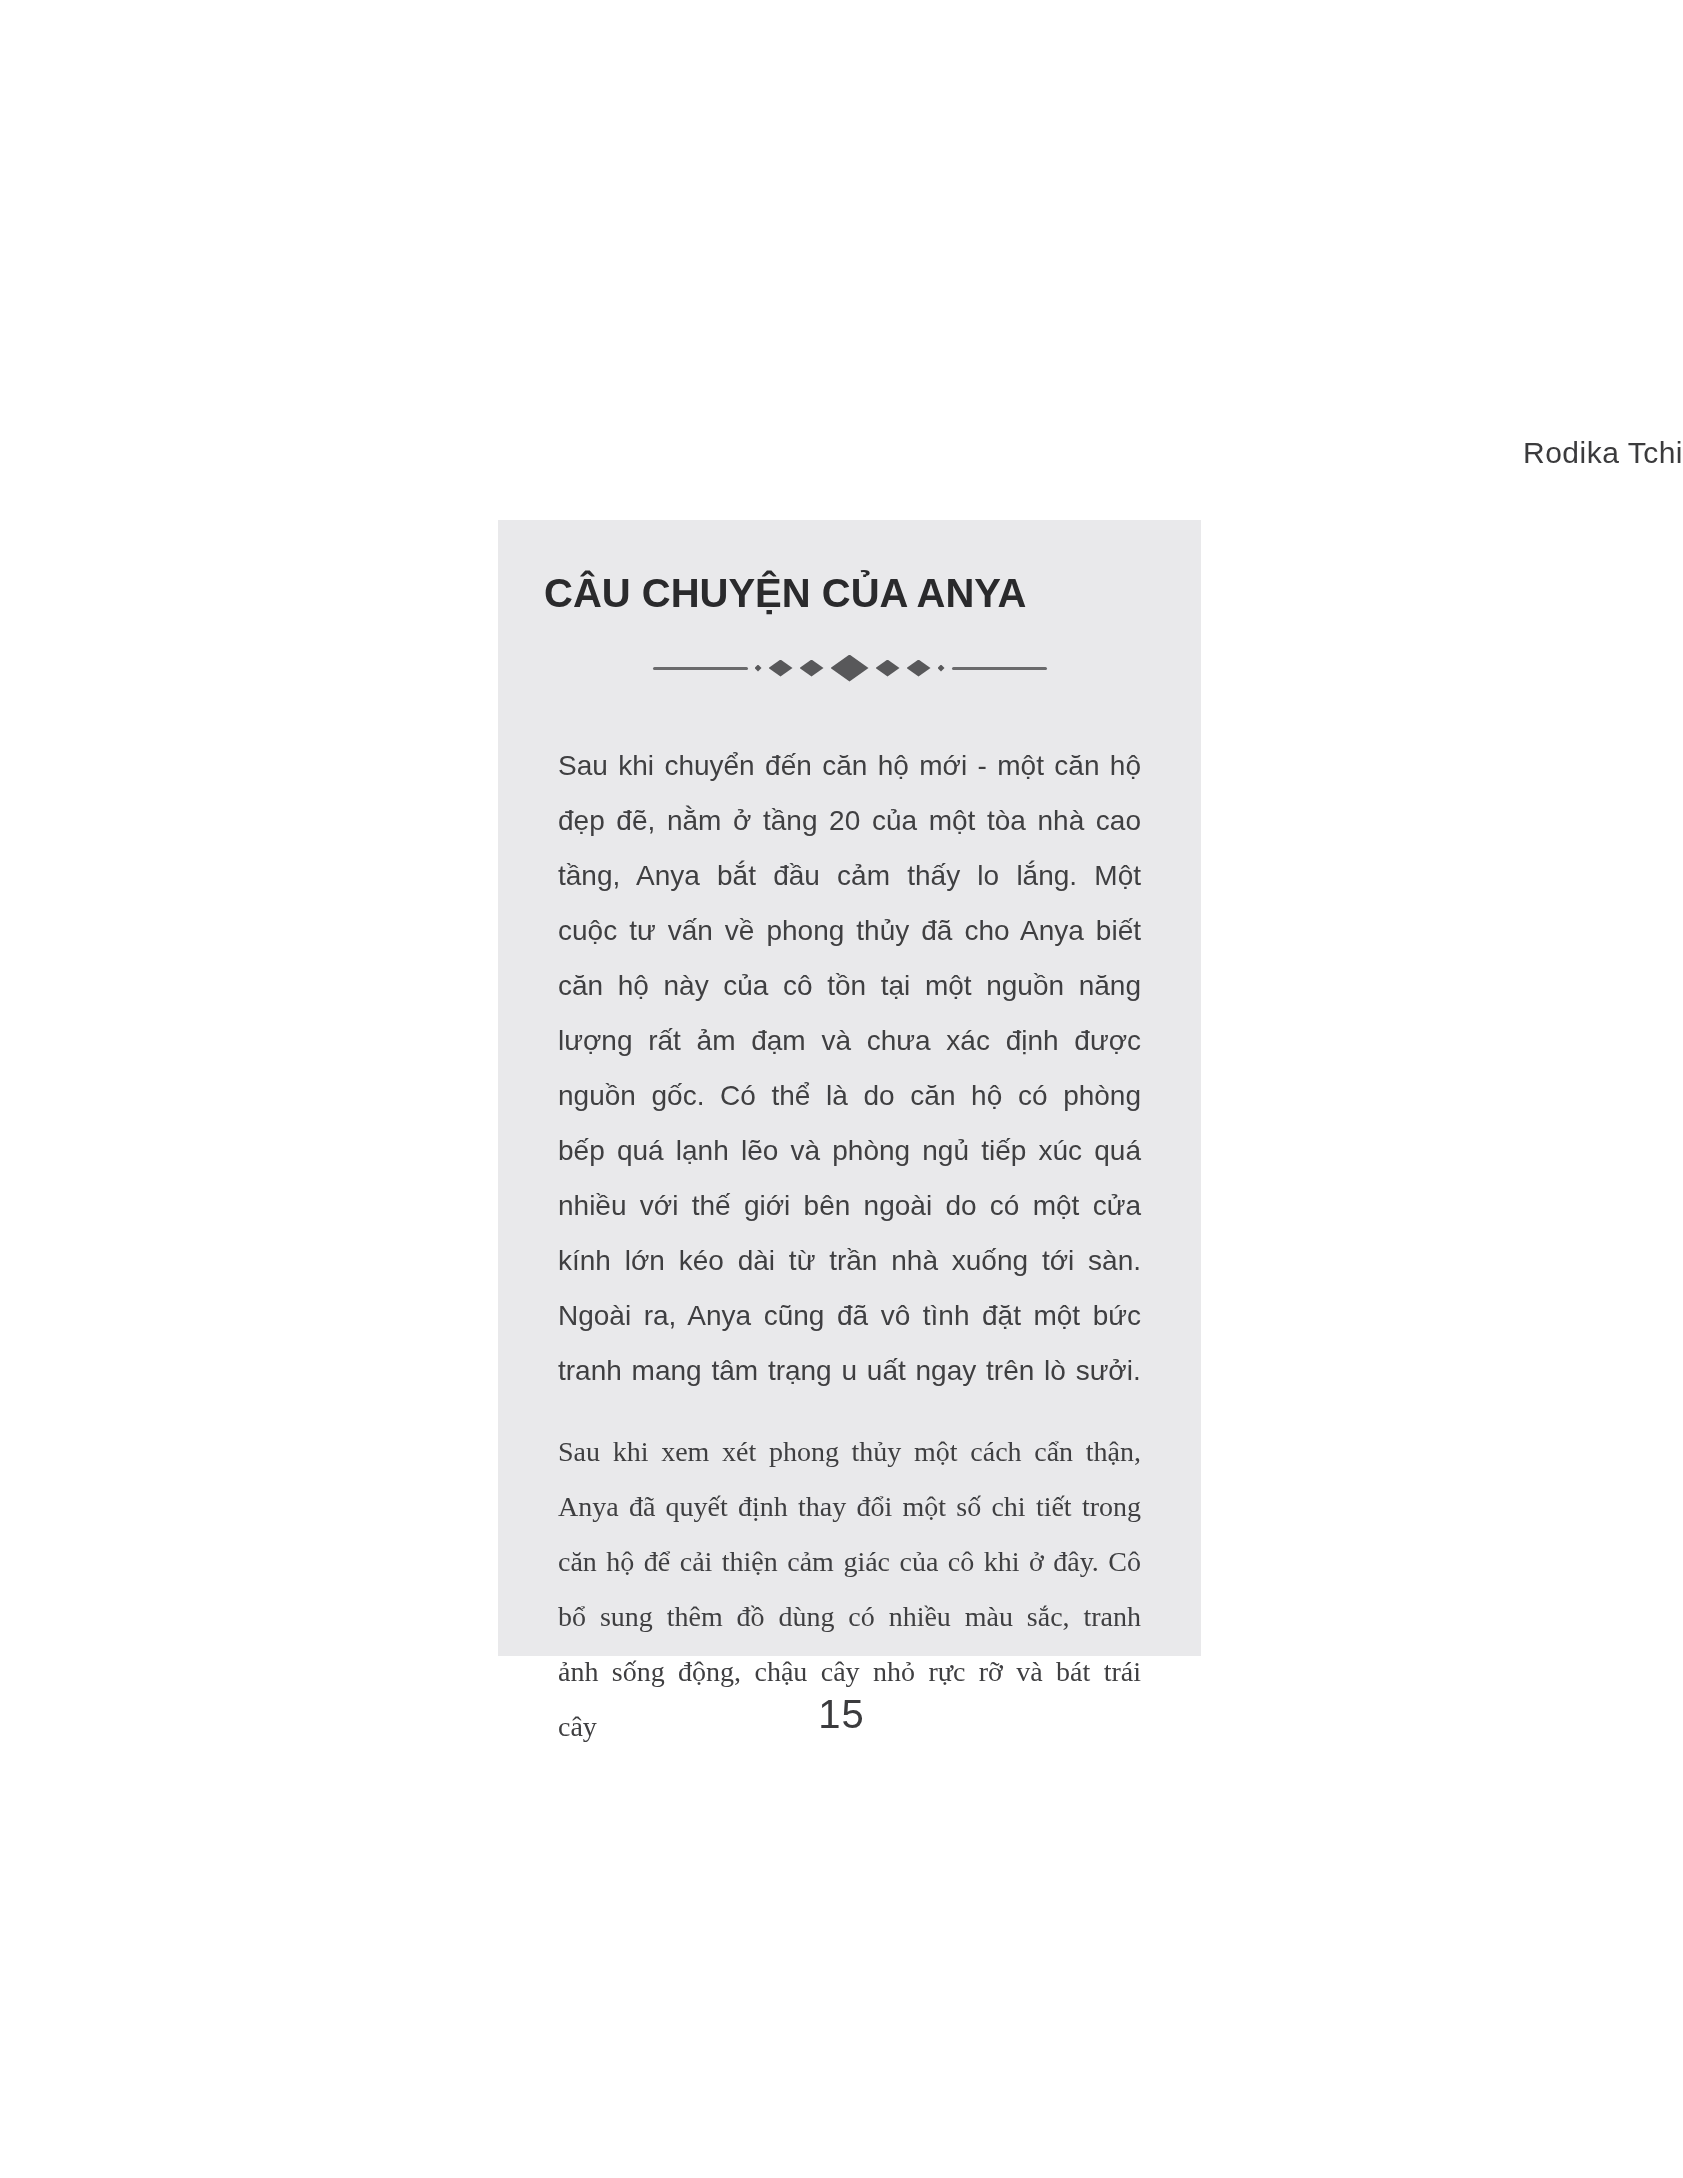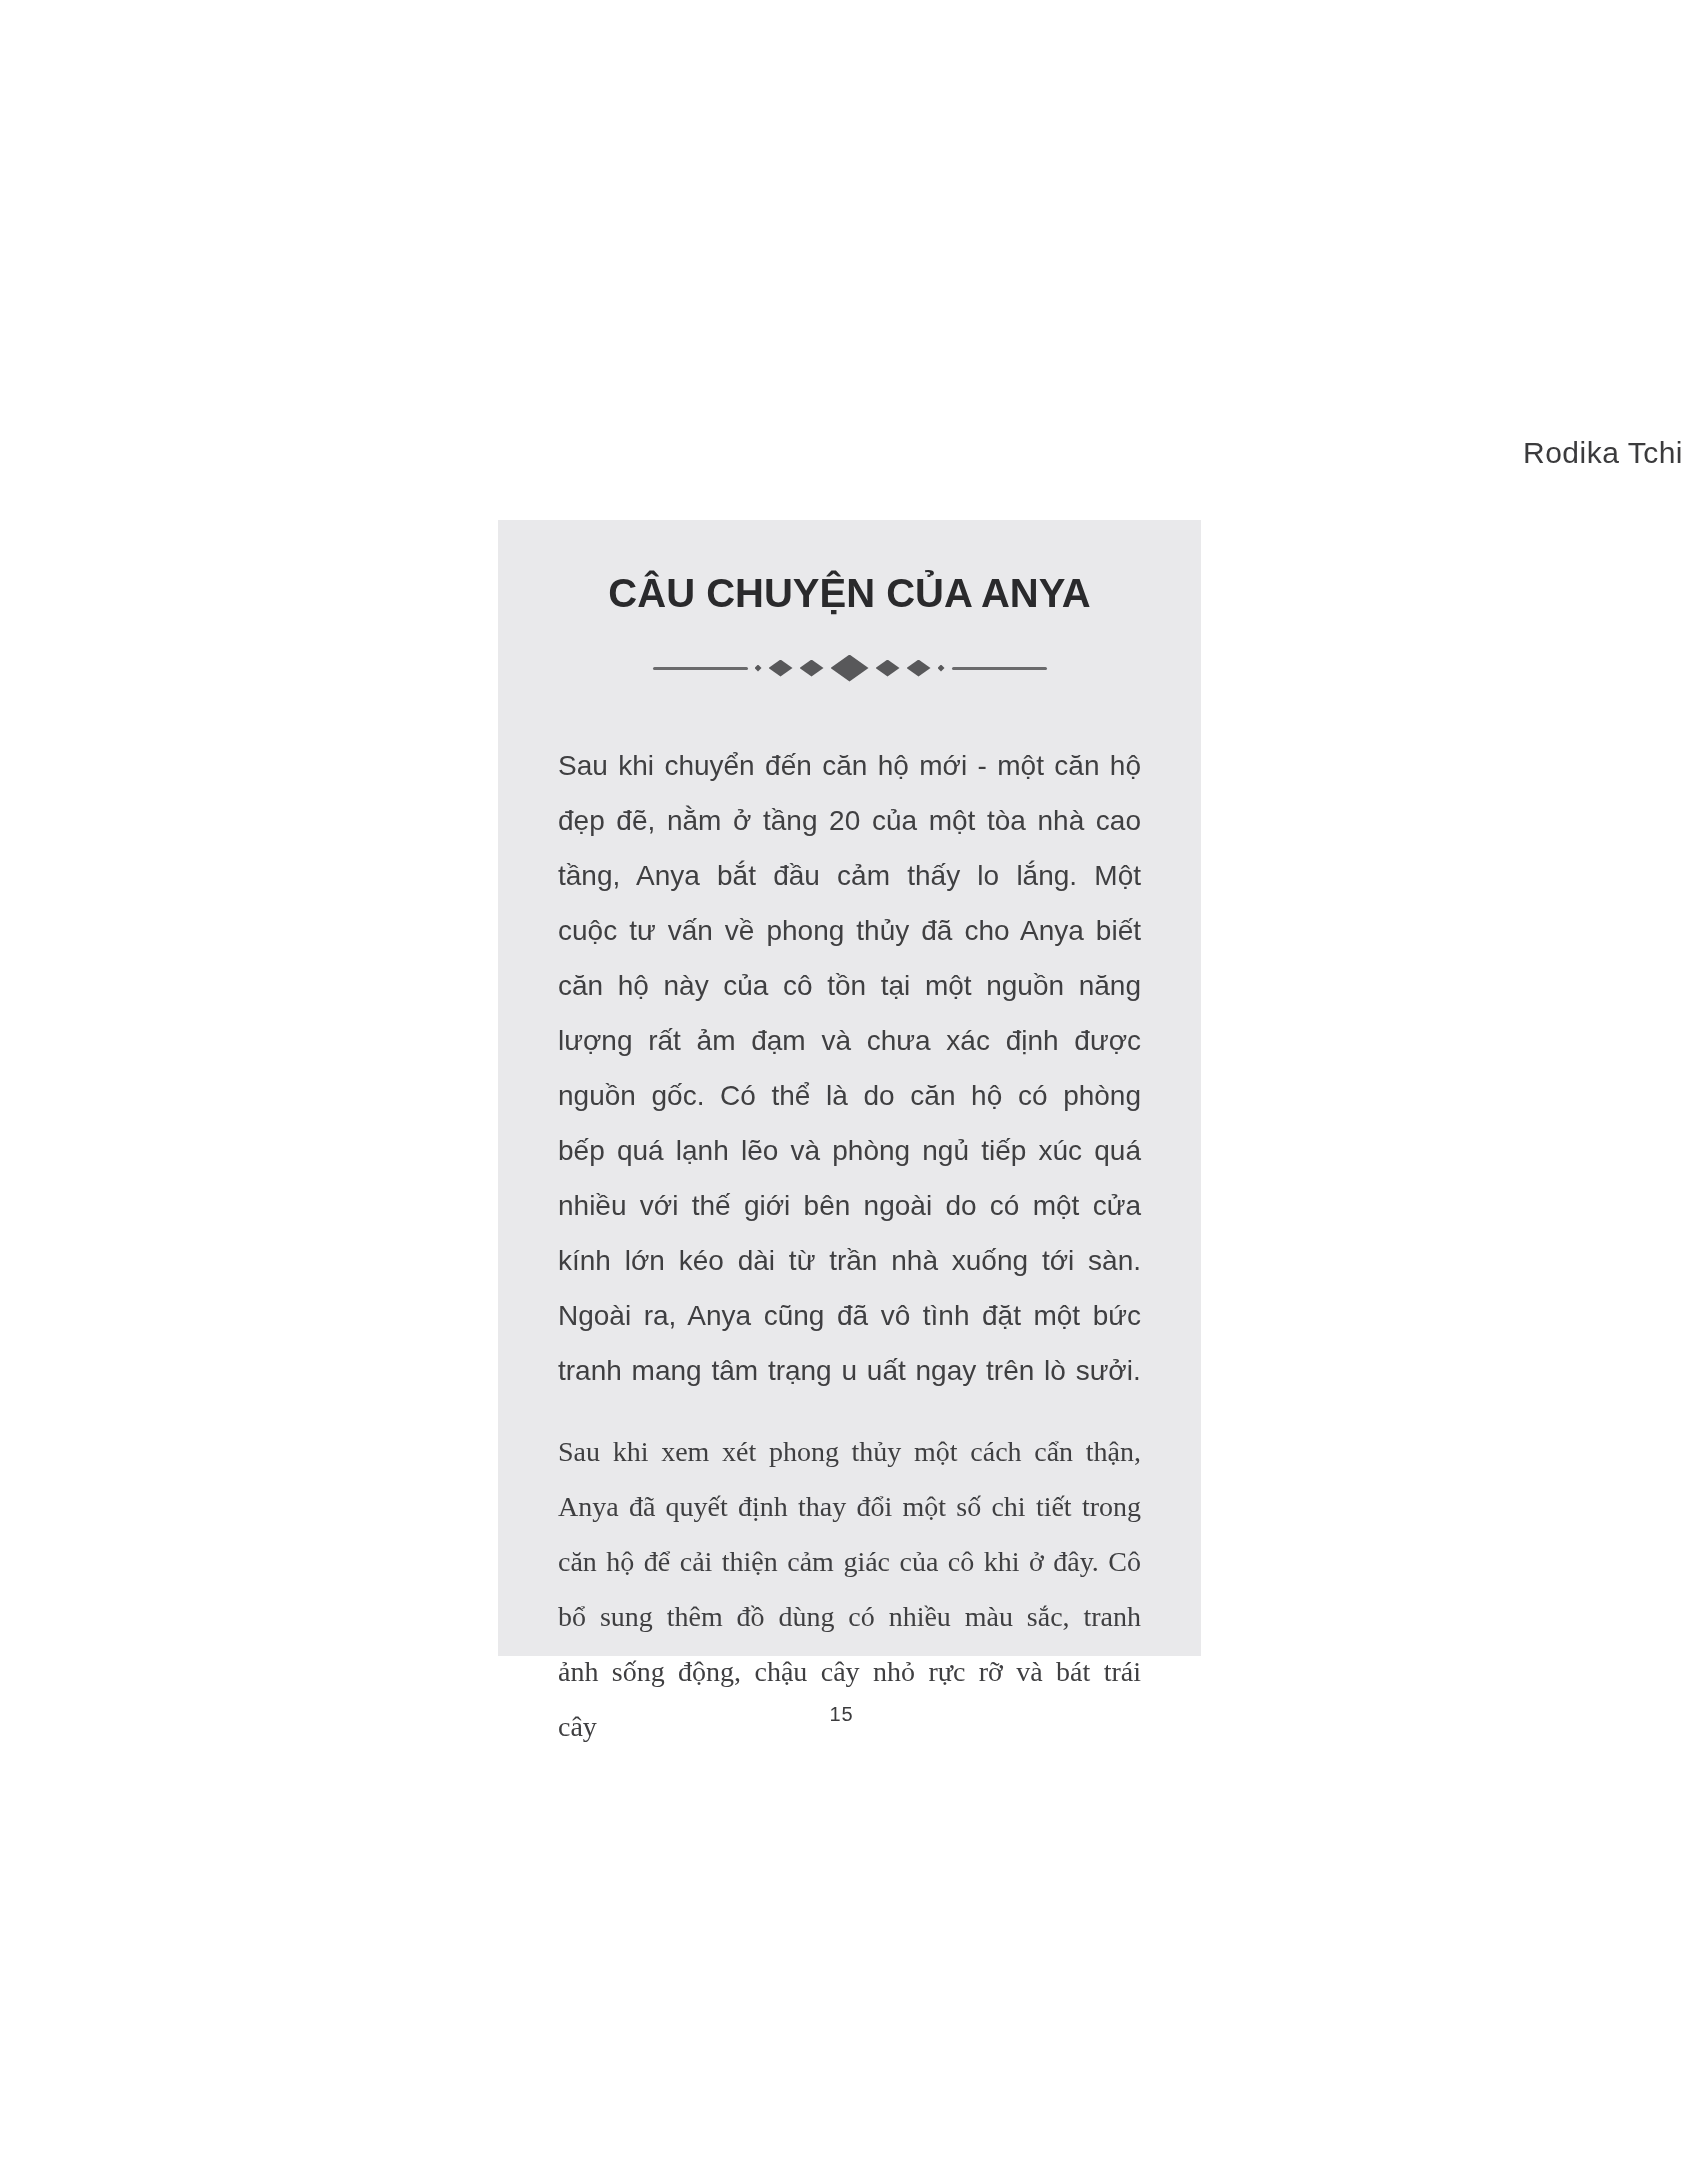--- a/index.html
+++ b/index.html
@@ -31,21 +31,20 @@
     left: 498px;
     top: 520px;
     width: 703px;
     height: 1136px;
     background: #e9e9eb;
     box-sizing: border-box;
     padding: 48px 46px 0 46px;
   }
   .story-title {
     margin: 0;
-    text-align: center;
     font-size: 40px;
     line-height: 51px;
     font-weight: bold;
     letter-spacing: 0px;
     color: #2a2a2c;
   }
   .ornament {
     margin-top: 34px;
     height: 30px;
     display: flex;
@@ -91,21 +90,21 @@
   .story-body p.second {
     margin-top: 26px;
     font-family: Liberation Serif, serif;
   }
   .page-number {
     position: absolute;
     top: 1697px;
     left: 0;
     width: 1683px;
     text-align: center;
-    font-size: 20px;
+    font-size: 40px;
     line-height: 34px;
     color: #3b3b3d;
     letter-spacing: 1px;
   }
 </style>
 </head>
 <body>
 
 <div class="page">
 

